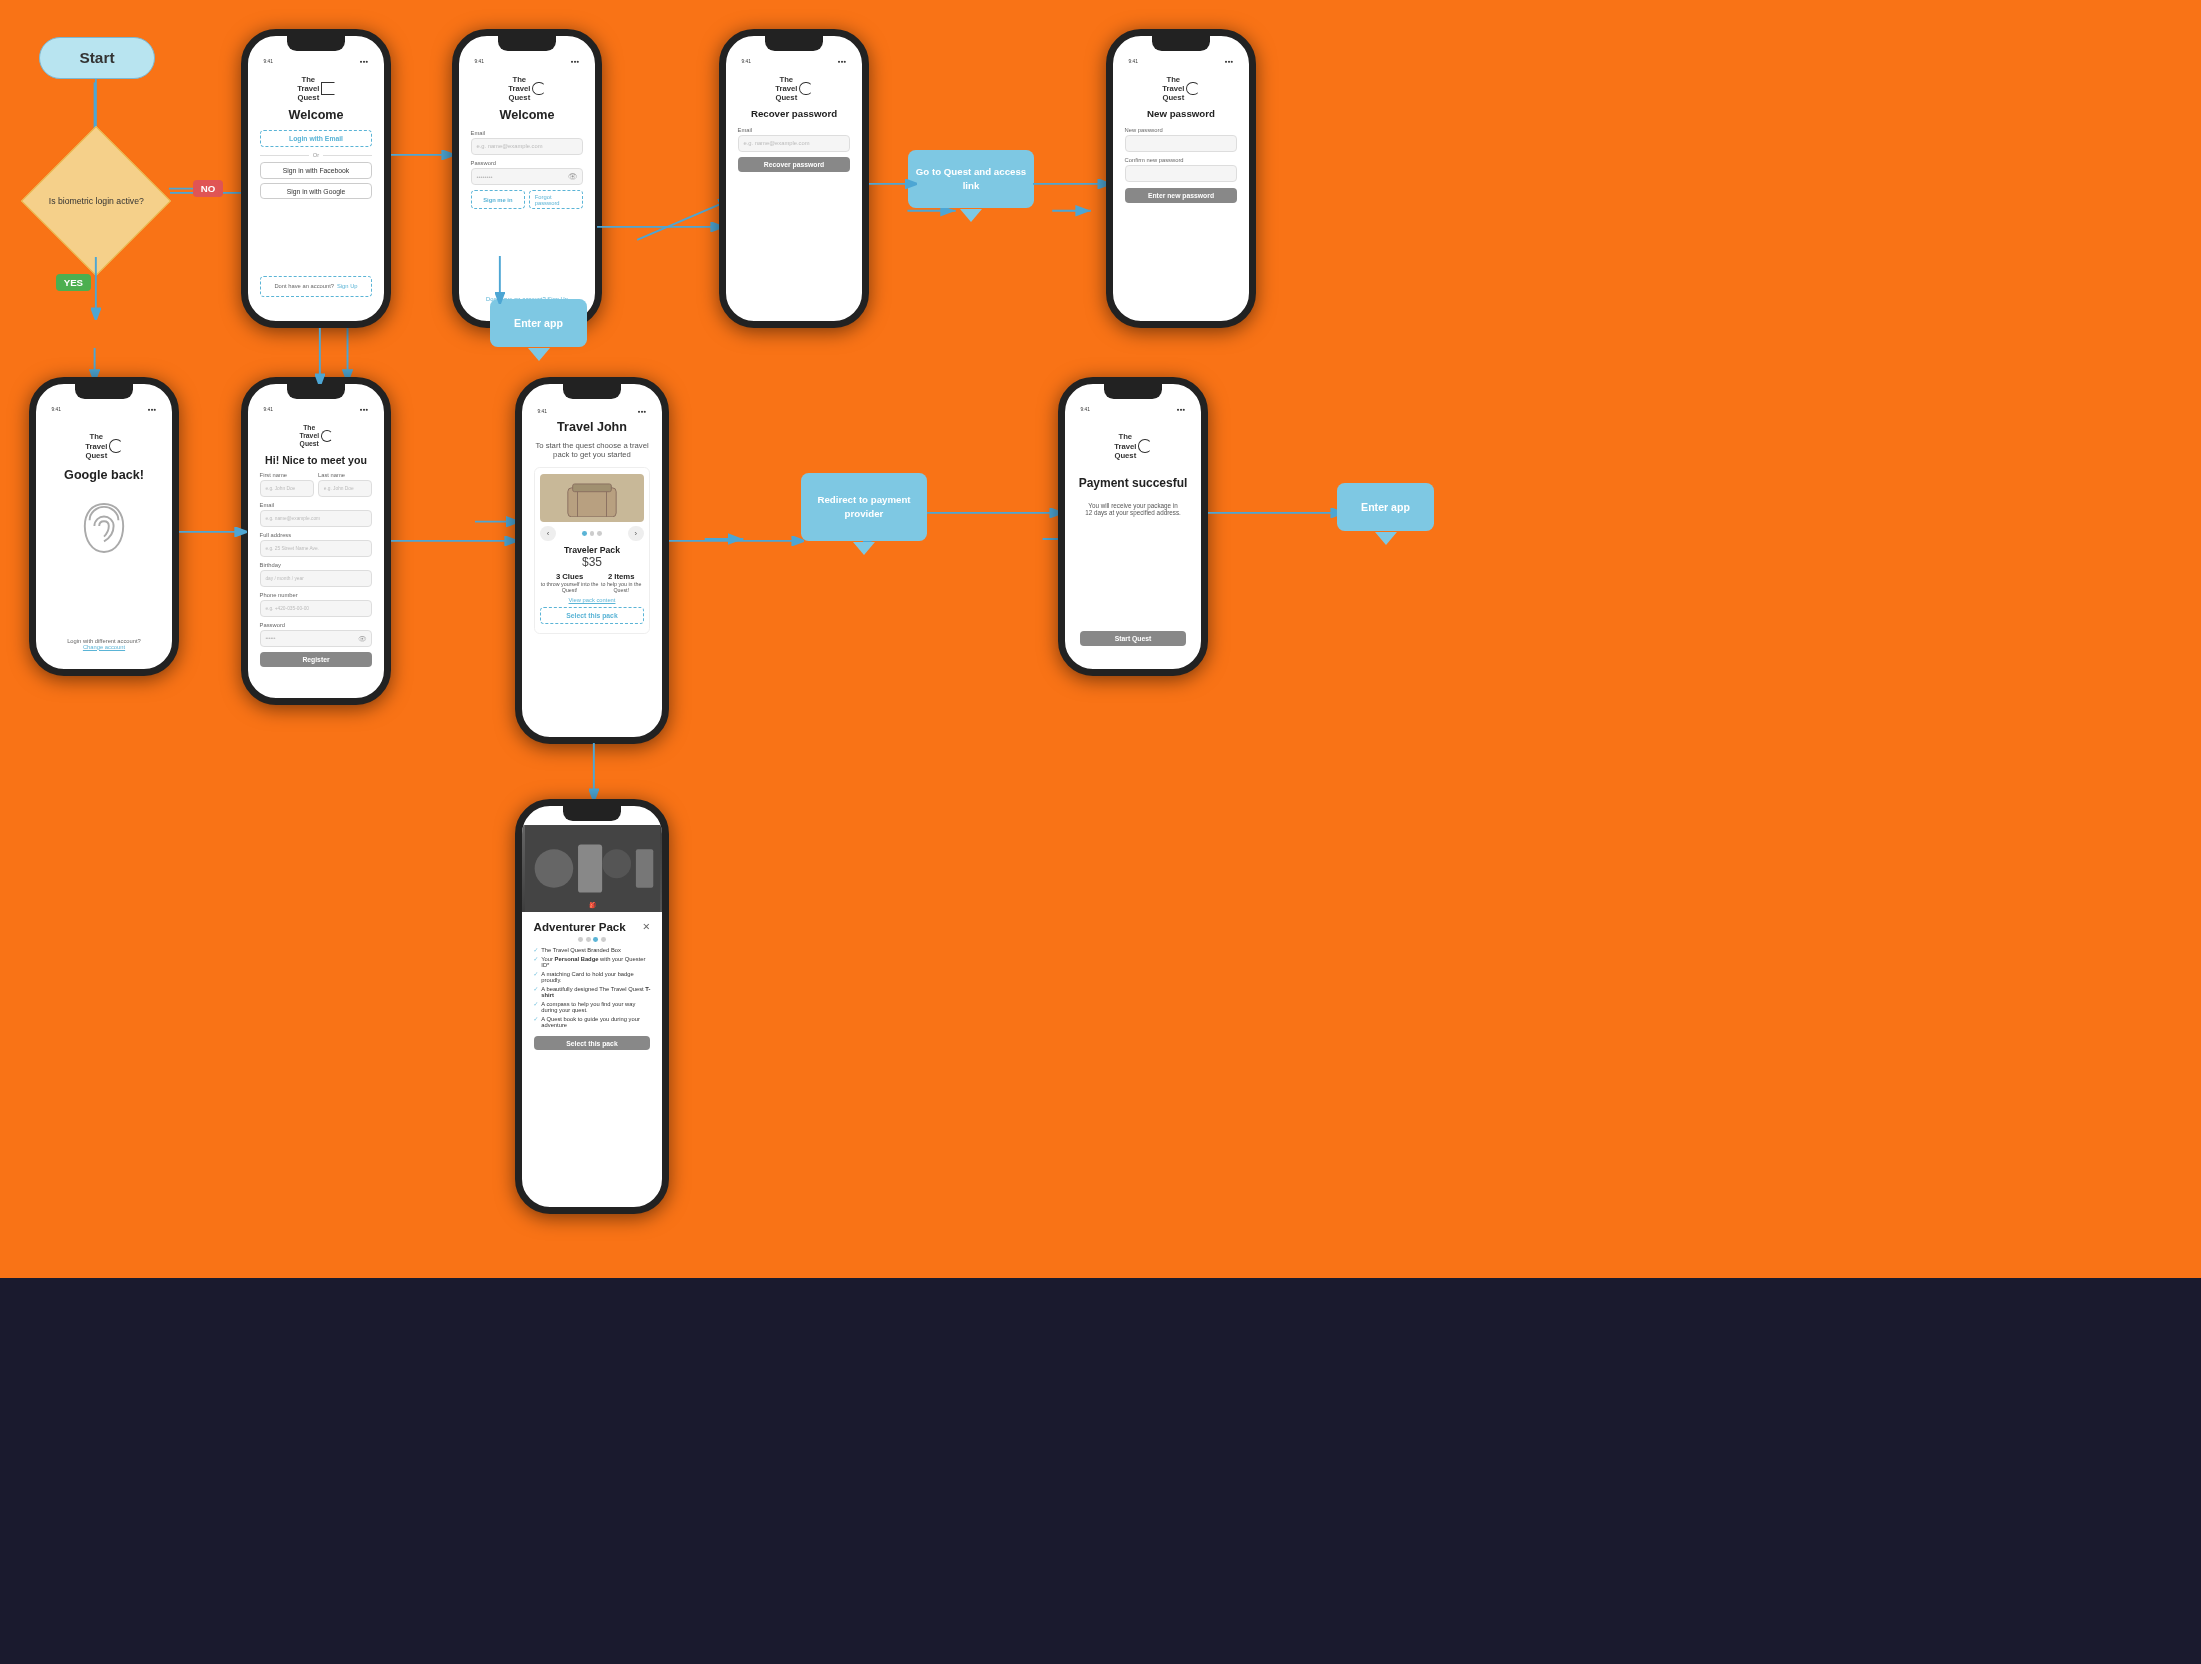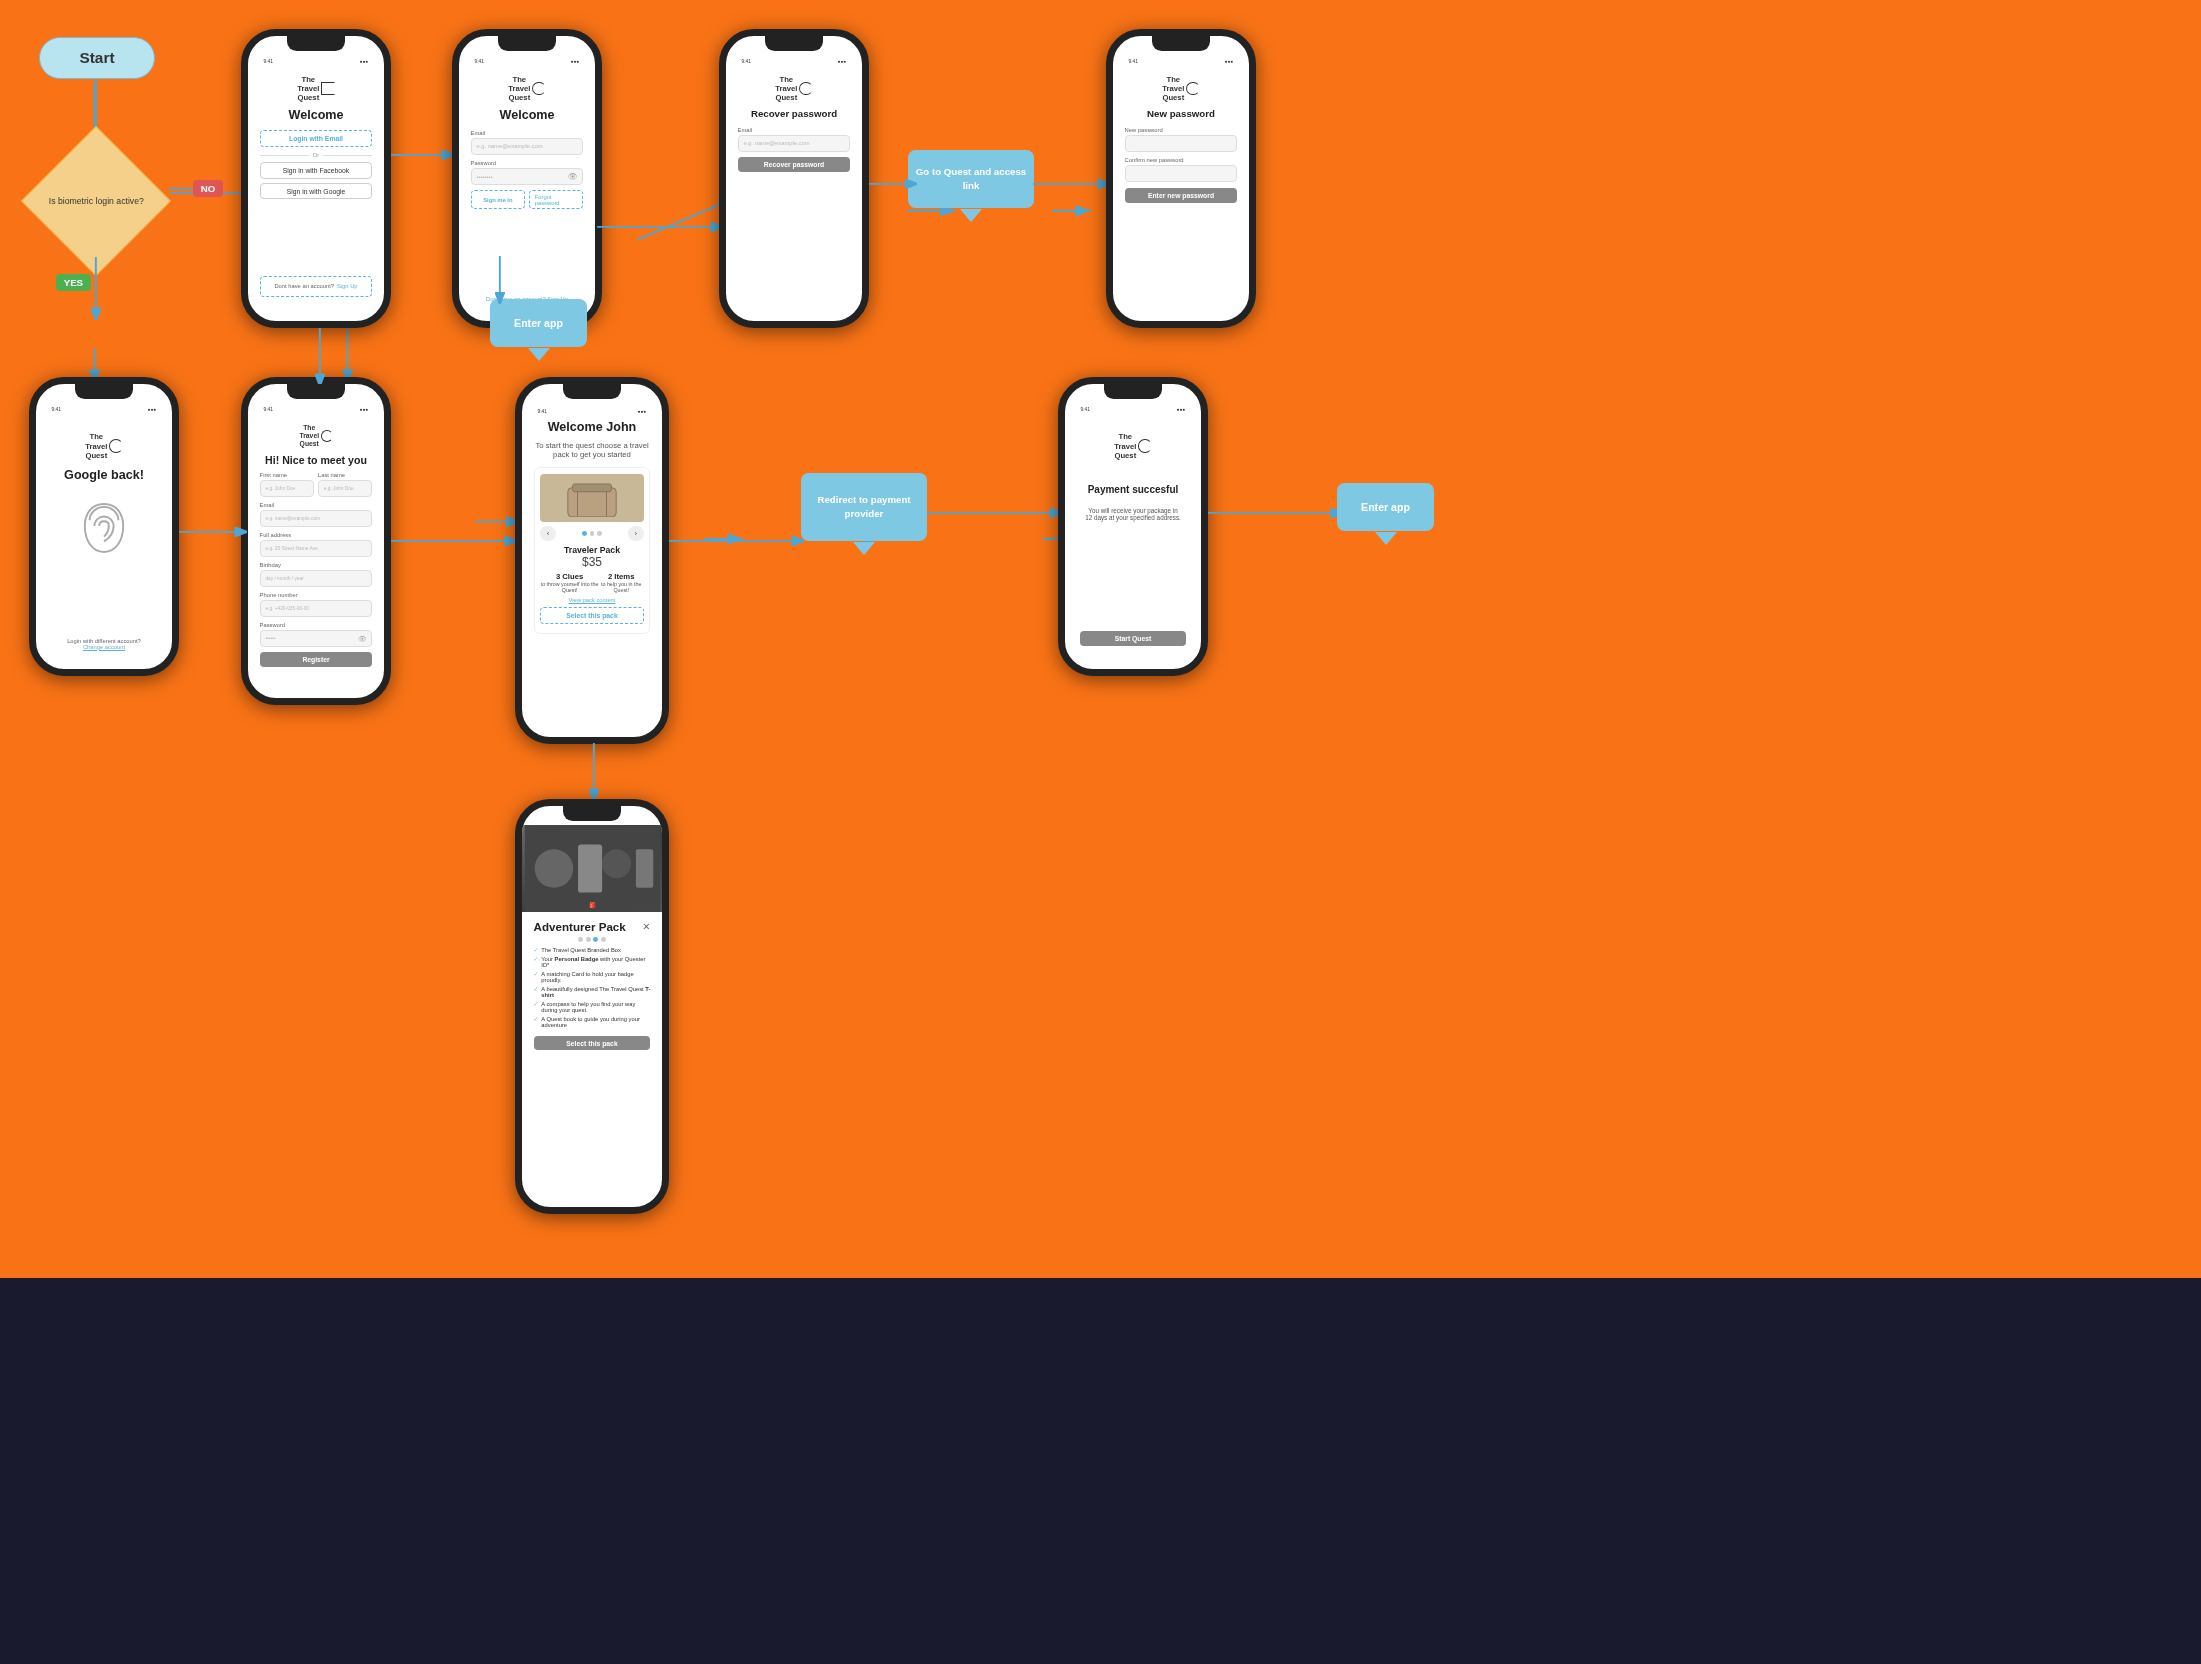--- a/index.html
+++ b/index.html
@@ -687,21 +687,21 @@
     <line x1="0" y1="5" x2="125" y2="5" stroke="#4da6d4" stroke-width="2" marker-end="url(#ah10)"></line>
   </svg>
 
   <div class="phone" style="left:515px; top:377px; width:154px; height:367px;">
     <div class="phone-notch"></div>
     <div class="phone-inner" style="padding-top:23px;">
       <div class="status-bar">
           <span>9:41</span>
           <span>●●●</span>
         </div>
-      <div class="screen-title" style="font-size:12.6px;">Welcome John</div>
+      <div class="screen-title" style="font-size:12.6px;">Travel John</div>
       <div class="section-subtitle">To start the quest choose a travel pack to get you started</div>
       <div class="pack-card">
         <div class="pack-img">
           <svg width="58" height="39" viewBox="0 0 60 40">
             <rect x="5" y="10" width="50" height="30" rx="4" fill="#b8a080" stroke="#8a7060" stroke-width="1"></rect>
             <rect x="10" y="6" width="40" height="8" rx="2" fill="#a09070" stroke="#8a7060" stroke-width="1"></rect>
             <line x1="15" y1="14" x2="15" y2="40" stroke="#8a7060" stroke-width="1"></line>
             <line x1="45" y1="14" x2="45" y2="40" stroke="#8a7060" stroke-width="1"></line>
           </svg>
         </div>
@@ -770,21 +770,21 @@
       <div class="status-bar" style="width:100%;">
           <span>9:41</span>
           <span>●●●</span>
         </div>
       <div style="margin-top:9.7px; text-align:center;">
         <div style="display:inline-flex; align-items:center; gap:1.9px;">
           <div style="font-size:7.7px; font-weight:bold; line-height:1.2; color:#333;">The<br>Travel<br>Quest</div>
           <div style="width:13.5px; height:13.5px; border:1.9px solid #333; border-right-color:transparent; border-radius:50%;"></div>
         </div>
       </div>
-      <div class="screen-title" style="font-size:10px; margin-top:24px;">Payment succesful</div>
+      <div class="screen-title" style="font-size:12px; margin-top:16px;">Payment succesful</div>
       <div class="payment-success-text" style="font-size:6.3px; color:#555; text-align:center; padding:0 7.7px; margin-top:3.9px;">You will receive your package in 12 days at your specified address.</div>
       <div style="margin-top:auto; width:100%; padding:0 3.9px; padding-bottom:7.7px;">
         <div class="btn-primary">Start Quest</div>
       </div>
     </div>
   </div>
 
   <svg style="position:absolute; top:508px; left:1208px; width:135px; height:9.7px; pointer-events:none;" viewBox="0 0 140 10" width="135" height="9.7">
     <defs>
         <marker id="ah14" markerWidth="8" markerHeight="6" refX="4" refY="3" orient="auto">

